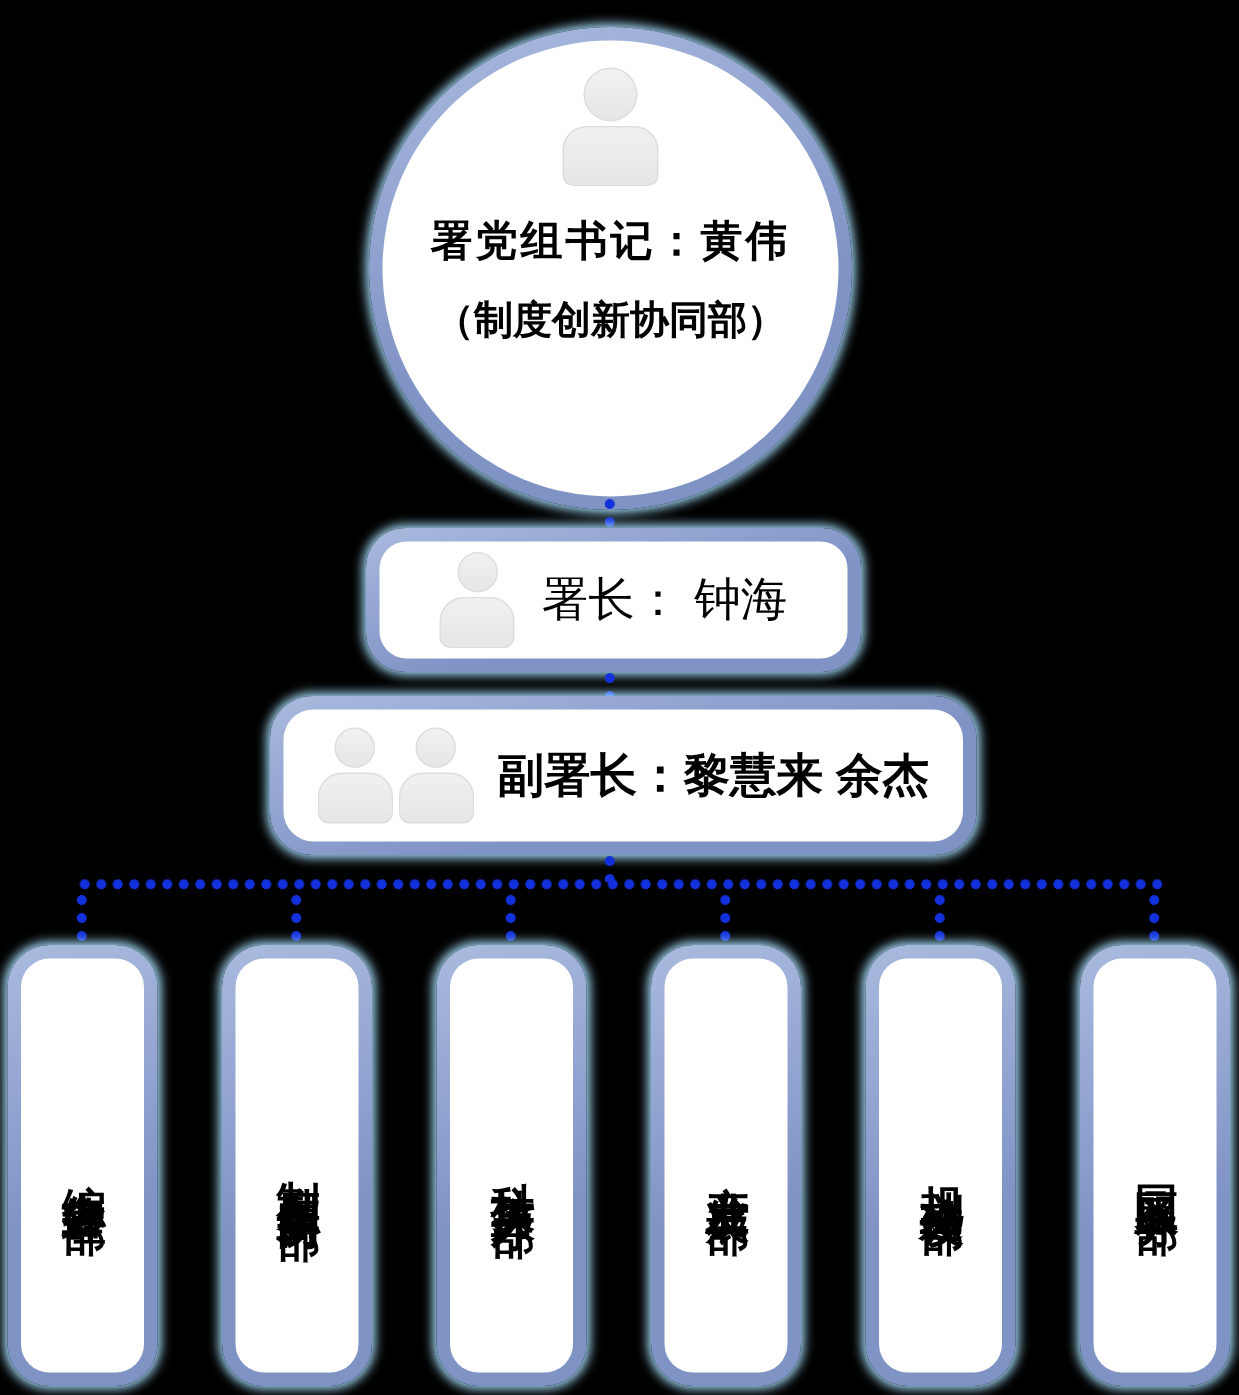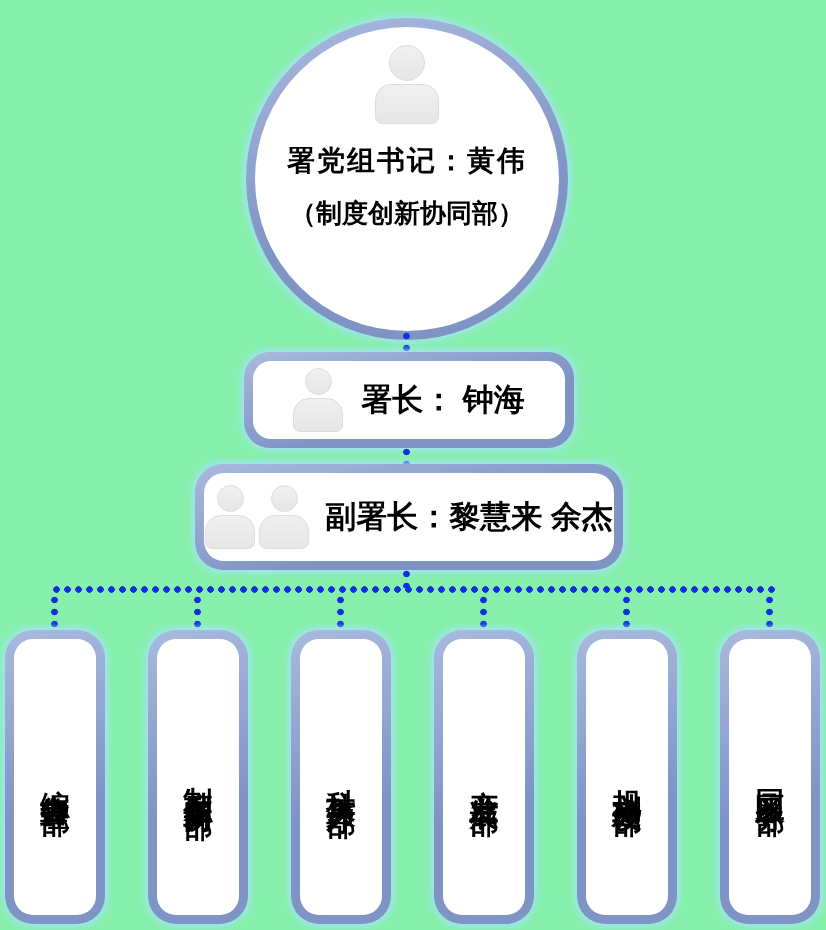--- a/index.html
+++ b/index.html
@@ -14,21 +14,21 @@
   *{margin:0;padding:0;box-sizing:border-box;}
   html,body{background:#ffffff;}
   body{
     font-family:"Liberation Sans","DejaVu Sans",sans-serif;
     color:var(--text);
   }
   .stage{
     position:relative;
     width:826px;height:930px;
     overflow:hidden;
-    background:#86efac;
+    background:#000000;
   }
   
   .node{
     position:absolute;
     background:linear-gradient(165deg,var(--border-light) 0%,var(--border-dark) 60%,var(--border-dark) 100%);
     box-shadow:0 0 7px 2px var(--glow);
     padding:9px;
   }
   .node-inner{
     width:100%;height:100%;
@@ -36,23 +36,23 @@
     display:flex;align-items:center;justify-content:center;
   }
   
   .circle-node{left:246px;top:18px;width:322px;height:322px;border-radius:50%;}
   .circle-node .node-inner{border-radius:50%;flex-direction:column;justify-content:flex-start;padding-top:18px;}
   .circle-line1{font-size:28px;font-weight:bold;letter-spacing:2px;margin-top:18px;white-space:nowrap;}
   .circle-line2{font-size:26px;font-weight:bold;margin-top:16px;white-space:nowrap;}
   
   .director-node{left:244px;top:352px;width:330px;height:96px;border-radius:26px;}
   .director-node .node-inner{border-radius:18px;gap:18px;}
-  .director-label{font-size:31px;font-weight:bold;white-space:nowrap;text-align:right;}
+  .director-label{font-size:31px;font-weight:normal;white-space:nowrap;text-align:right;}
   
-  .deputy-node{left:195px;top:464px;width:428px;height:106px;border-radius:28px;}
+  .deputy-node{left:180px;top:464px;width:471px;height:106px;border-radius:28px;}
   .deputy-node .node-inner{border-radius:20px;gap:16px;}
   .deputy-label{font-size:31px;font-weight:bold;white-space:nowrap;}
   
   .dept{top:630px;width:100px;height:294px;border-radius:28px;}
   .dept .node-inner{border-radius:19px;}
   .vtext{
     writing-mode:vertical-rl;
     text-orientation:upright;
     font-size:29px;font-weight:bold;
     letter-spacing:4px;

